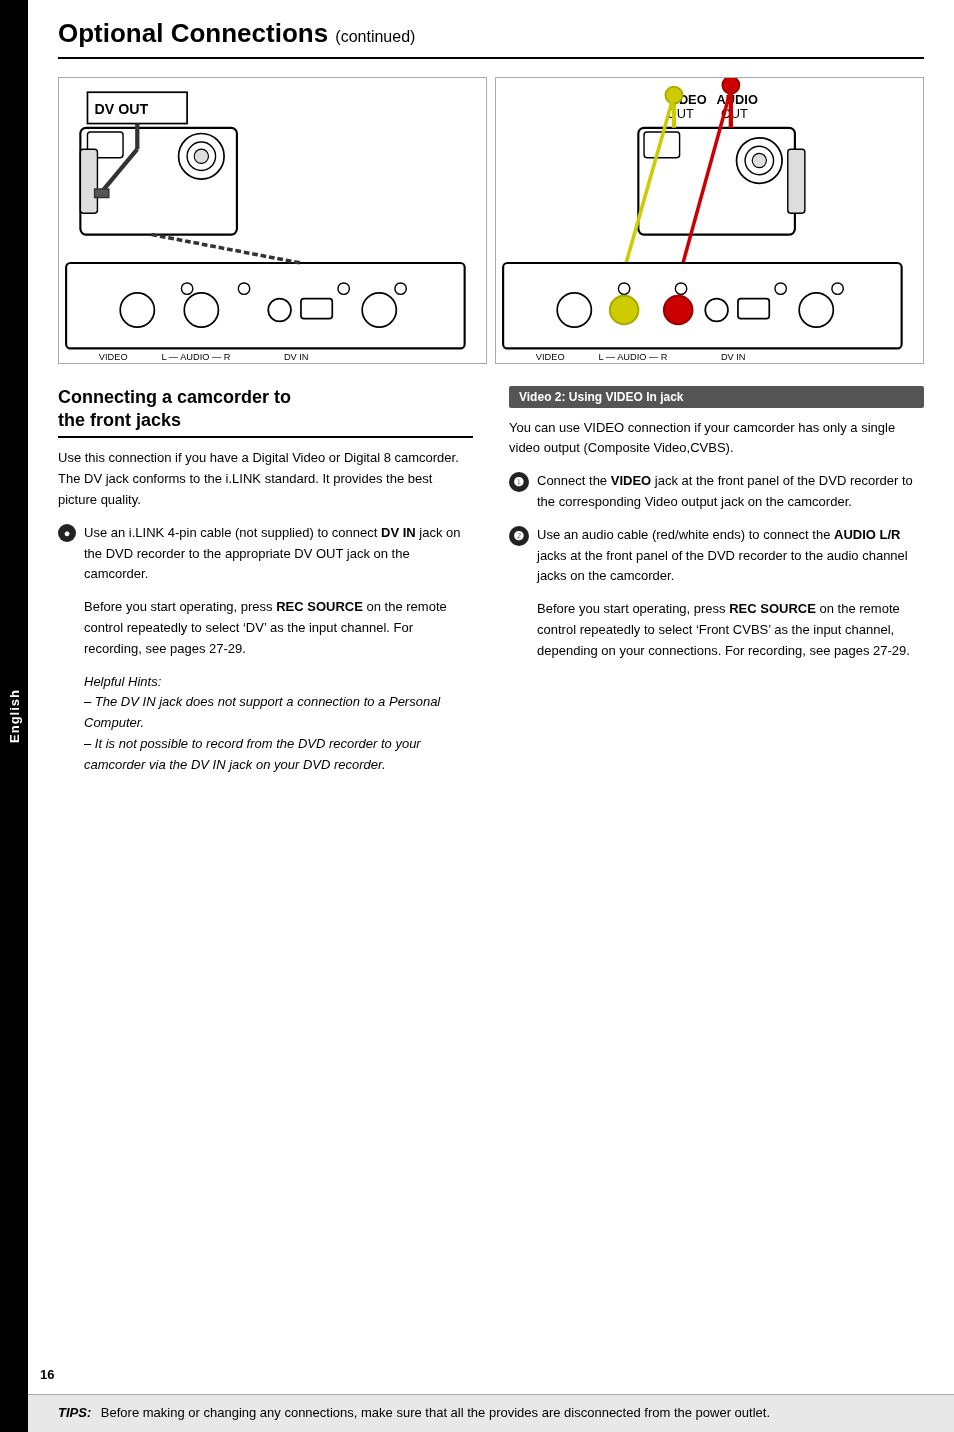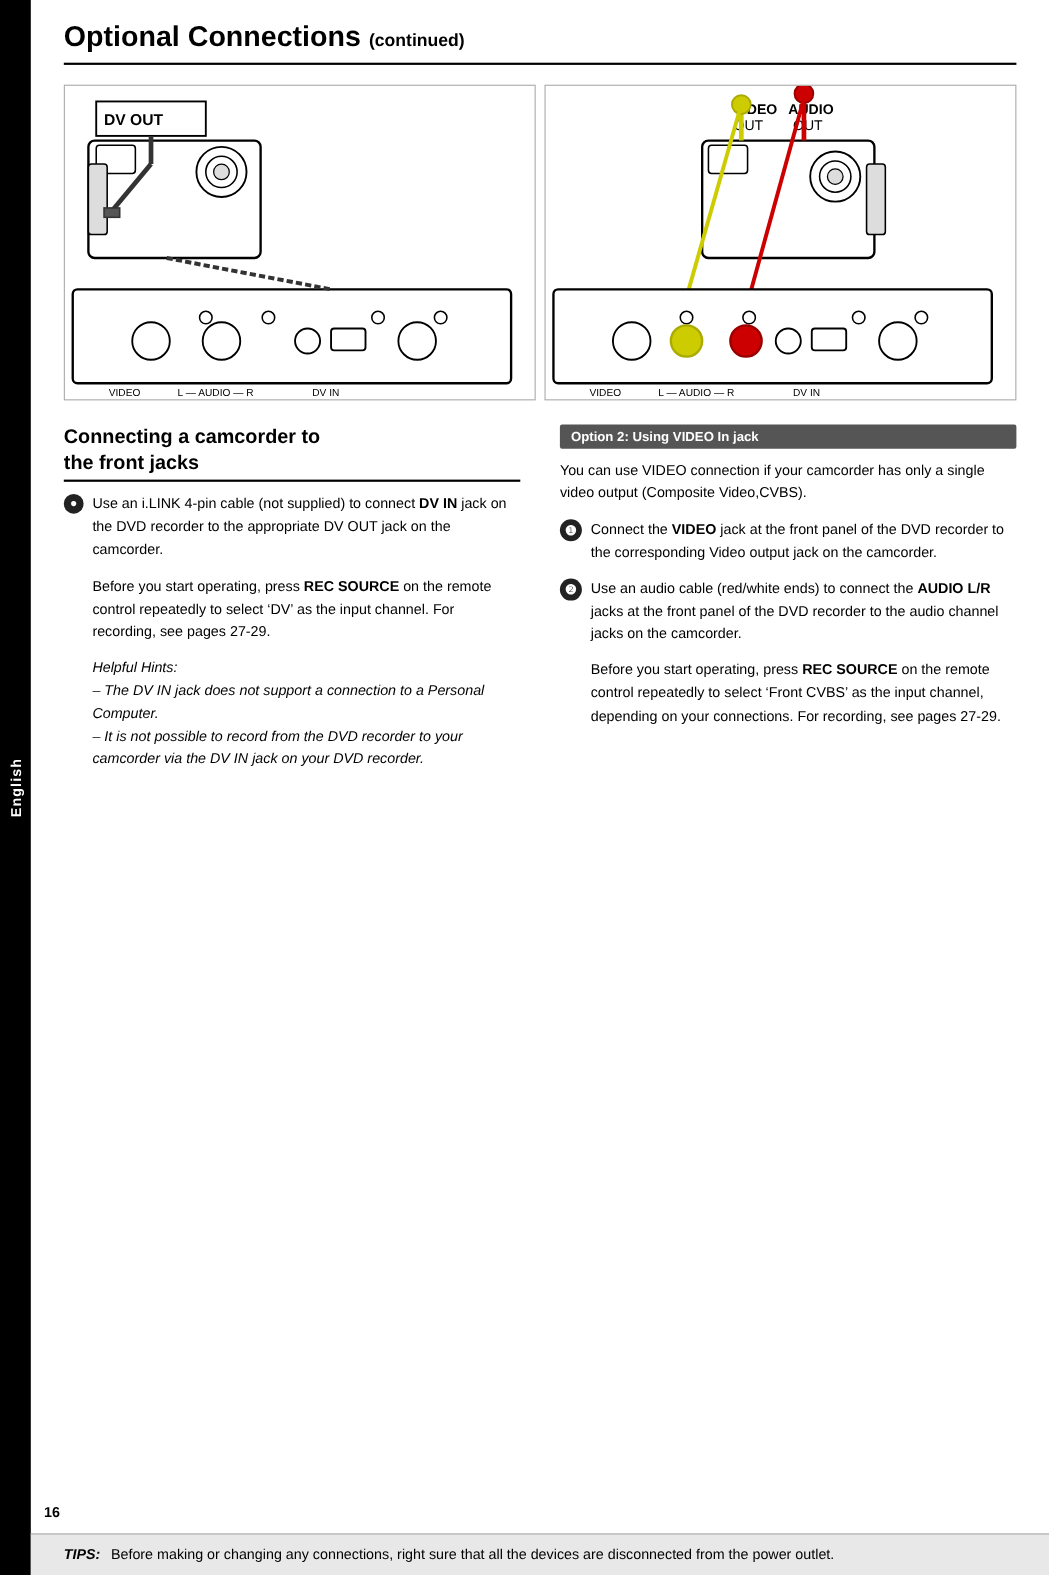--- a/index.html
+++ b/index.html
@@ -40,21 +40,21 @@
 
     .page-title {
       font-size: 26px;
       font-weight: bold;
       border-bottom: 2px solid #000;
       padding-bottom: 8px;
       margin-bottom: 18px;
     }
     .page-title .continued {
       font-size: 16px;
-      font-weight: bold;
+      font-weight: normal;
       margin-top: 28px;
     }
 
     .images-row {
       display: flex;
       gap: 8px;
       margin-bottom: 22px;
     }
 
     .device-diagram {
@@ -291,20 +291,21 @@
 
     <div class="left-col">
 
       <h2 class="section-heading">
         <span>Connecting a camcorder to</span><br>
         <span>the front jacks</span>
       </h2>
 
 
 
+      <p class="body-text">Use this connection if you have a Digital Video or Digital 8 camcorder. The DV jack conforms to the i.LINK standard. It provides the best picture quality.</p>
 
       <div class="bullet-item">
         <div class="bullet-circle">●</div>
         <div class="bullet-text">
           <span>Use an i.LINK 4-pin cable (not supplied) to connect </span><span class="bold">DV IN</span><span> jack on the DVD recorder to the appropriate DV OUT jack on the camcorder.</span>
         </div>
       </div>
 
       <p class="body-text" style="padding-left:26px;">
         <span>Before you start operating, press </span><span class="bold">REC SOURCE</span><span> on the remote control repeatedly to select ‘DV’ as the input channel. For recording, see pages 27-29.</span>
@@ -313,21 +314,21 @@
       <div class="helpful-hints" style="padding-left:26px;">
         <span class="italic">Helpful Hints:</span><br>
         <span class="italic">– The DV IN jack does not support a connection to a Personal Computer.</span><br>
         <span class="italic">– It is not possible to record from the DVD recorder to your camcorder via the DV IN jack on your DVD recorder.</span>
       </div>
 
     </div>
 
     <div class="right-col">
 
-      <div class="option-bar">Option 2: Using VIDEO In jack</div>
+      <div class="option-bar">Video 2: Using VIDEO In jack</div>
 
       <p class="body-text">You can use VIDEO connection if your camcorder has only a  single video output (Composite Video,CVBS).</p>
 
       <div class="bullet-item">
         <div class="bullet-circle number" style="background:#222;font-size:12px;">❶</div>
         <div class="bullet-text">
           <span>Connect the </span><span class="bold">VIDEO</span><span> jack at the front panel of the DVD recorder to the corresponding Video output jack on the camcorder.</span>
         </div>
       </div>
 
@@ -345,14 +346,14 @@
     </div>
 
   </div>
 
 </div>
 
 <div class="page-number">16</div>
 
 <div class="tips-bar">
   <span class="tips-label">TIPS:</span>
-  <span>Before making or changing any connections, right sure that all the devices are disconnected from the power outlet.</span>
+  <span>Before making or changing any connections, make sure that all the provides are disconnected from the power outlet.</span>
 </div>
 
 </body></html>

